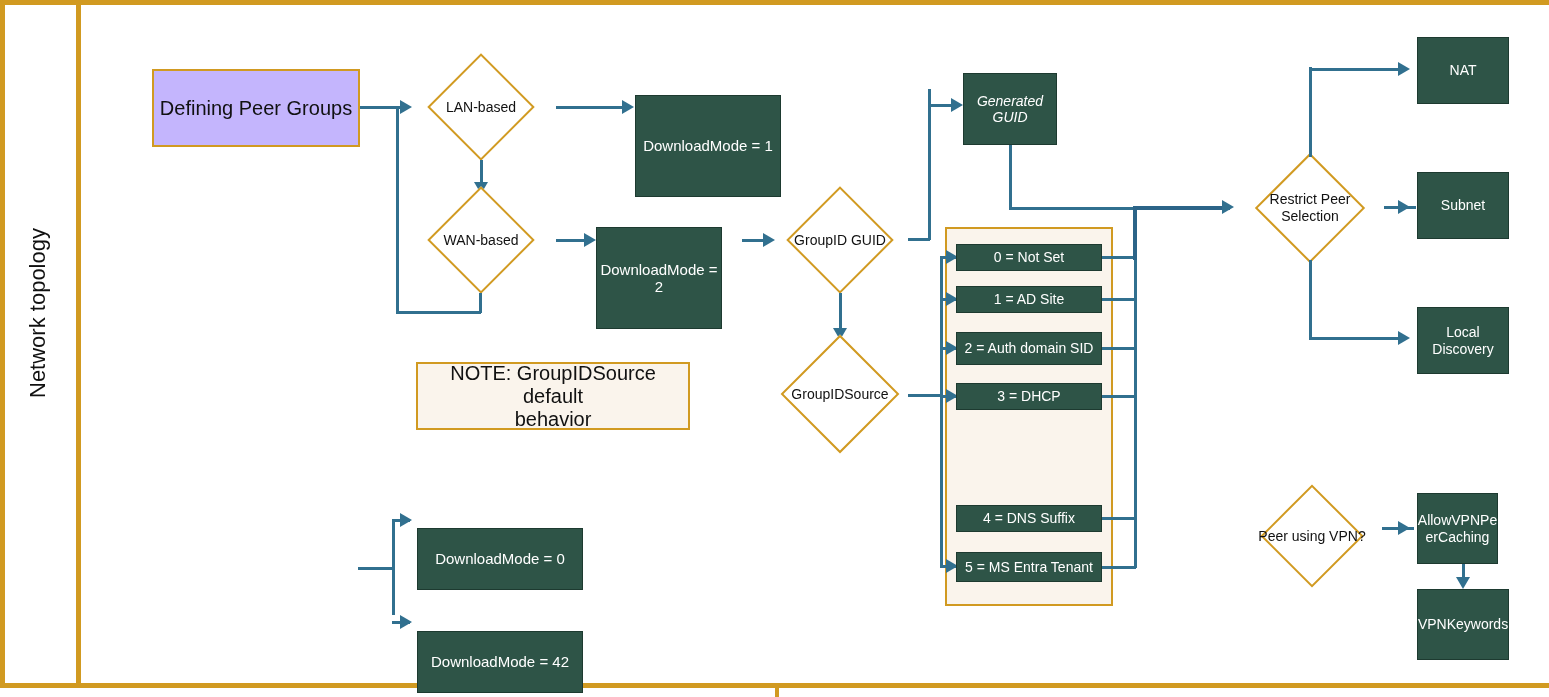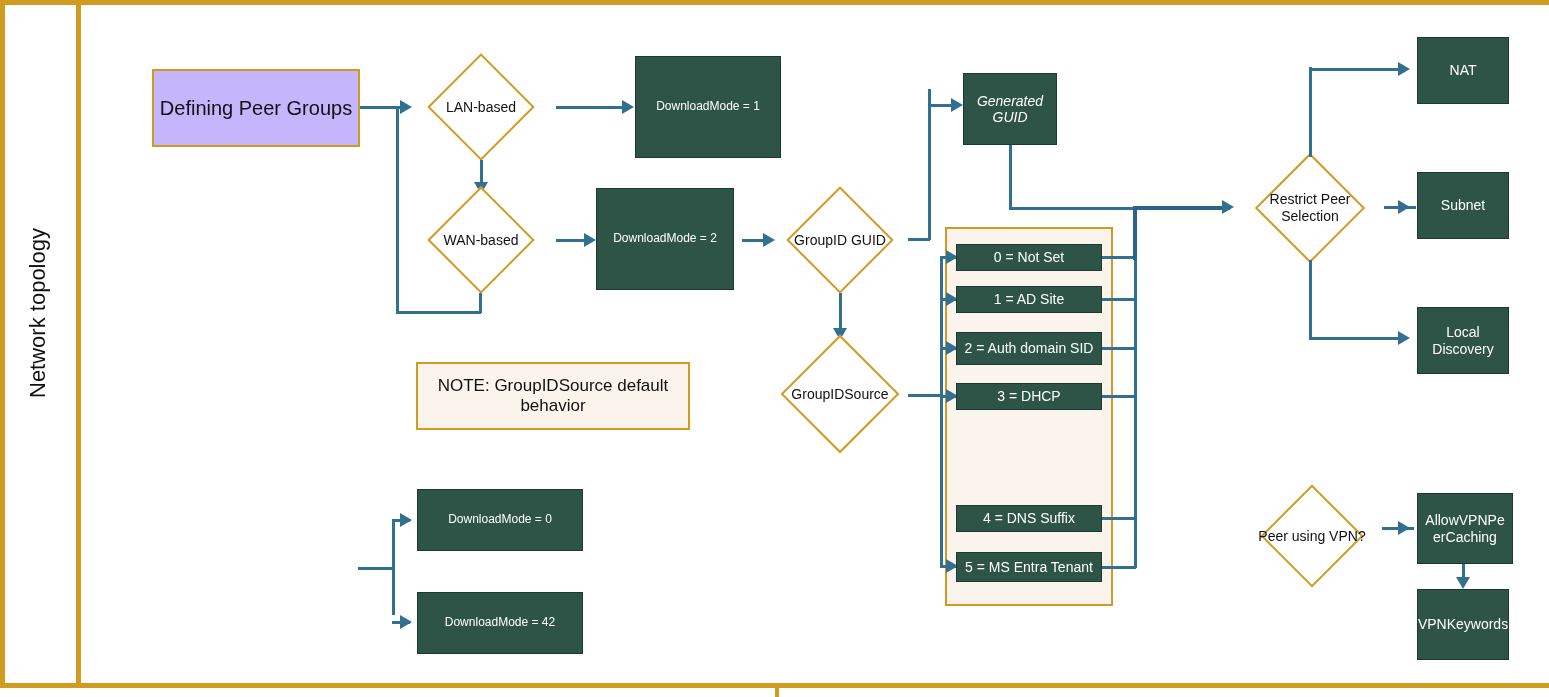--- a/index.html
+++ b/index.html
@@ -28,32 +28,32 @@
   }
 
   
   .node{position:absolute;box-sizing:border-box;display:flex;align-items:center;justify-content:center;text-align:center;line-height:1.15;}
 
   .box-green{
     background:#2E5447;color:#ffffff;
     border:1px solid #1d3a30;
     font-size:14px;
   }
-  .box-green.big{font-size:12px;}
+  .box-green.big{font-size:15px;margin-top:39px;}
 
   .box-outline{
     background:#c4b5fd;color:#111111;
     border:2.5px solid #D19A21;
     font-size:20px;
   }
 
   .box-note{
     background:#FAF4EC;color:#111111;
     border:2.5px solid #D19A21;
-    font-size:17px;
+    font-size:20px;
     padding:0 10px;
   }
 
   .group-panel{
     position:absolute;box-sizing:border-box;
     background:#FAF4EC;border:2.5px solid #D19A21;
   }
 
   
   .diamond{position:absolute;}
@@ -109,21 +109,21 @@
   <div class="ln lv" style="left:480px;top:160px;height:25px;"></div>
   <div class="arw arw-d" style="left:474px;top:182px;"></div>
 
   <div class="diamond" style="left:405px;top:186px;width:152px;height:108px;">
     <div class="dshape" style="width:76px;height:76px;"></div>
     <div class="dlabel">WAN-based</div>
   </div>
 
   <div class="ln lh" style="left:556px;top:239px;width:30px;"></div>
   <div class="arw arw-r" style="left:584px;top:233px;"></div>
-  <div class="node box-green big" style="left:596px;top:188px;width:138px;height:102px;">DownloadMode = 2</div>
+  <div class="node box-green big" style="left:596px;top:188px;width:126px;height:102px;">DownloadMode = 2</div>
 
   <div class="ln lv" style="left:479px;top:293px;height:20px;"></div>
   <div class="ln lh" style="left:396px;top:311px;width:85px;"></div>
   <div class="ln lv" style="left:396px;top:106px;height:207px;"></div>
 
   <div class="node box-note" style="left:416px;top:362px;width:274px;height:68px;flex-direction:column;">
     <span>NOTE: GroupIDSource default</span>
     <span>behavior</span>
   </div>
 
@@ -234,21 +234,21 @@
   <div class="node box-green big" style="left:417px;top:592px;width:166px;height:62px;">DownloadMode = 42</div>
 
   <div class="diamond" style="left:1232px;top:484px;width:160px;height:104px;">
     <div class="dshape" style="width:73px;height:73px;"></div>
     <div class="dlabel">Peer using VPN?</div>
   </div>
 
   <div class="ln lh" style="left:1382px;top:527px;width:32px;"></div>
   <div class="arw arw-r" style="left:1398px;top:521px;"></div>
 
-  <div class="node box-green" style="left:1417px;top:493px;width:96px;height:71px;flex-direction:column;">
+  <div class="node box-green" style="left:1417px;top:493px;width:81px;height:71px;flex-direction:column;">
     <span>AllowVPNPe</span>
     <span>erCaching</span>
   </div>
 
   <div class="ln lv" style="left:1462px;top:564px;height:16px;"></div>
   <div class="arw arw-d" style="left:1456px;top:577px;"></div>
 
   <div class="node box-green" style="left:1417px;top:589px;width:92px;height:71px;flex-direction:row;">
     <span>VPNKeywor</span>
     <span>ds</span>

